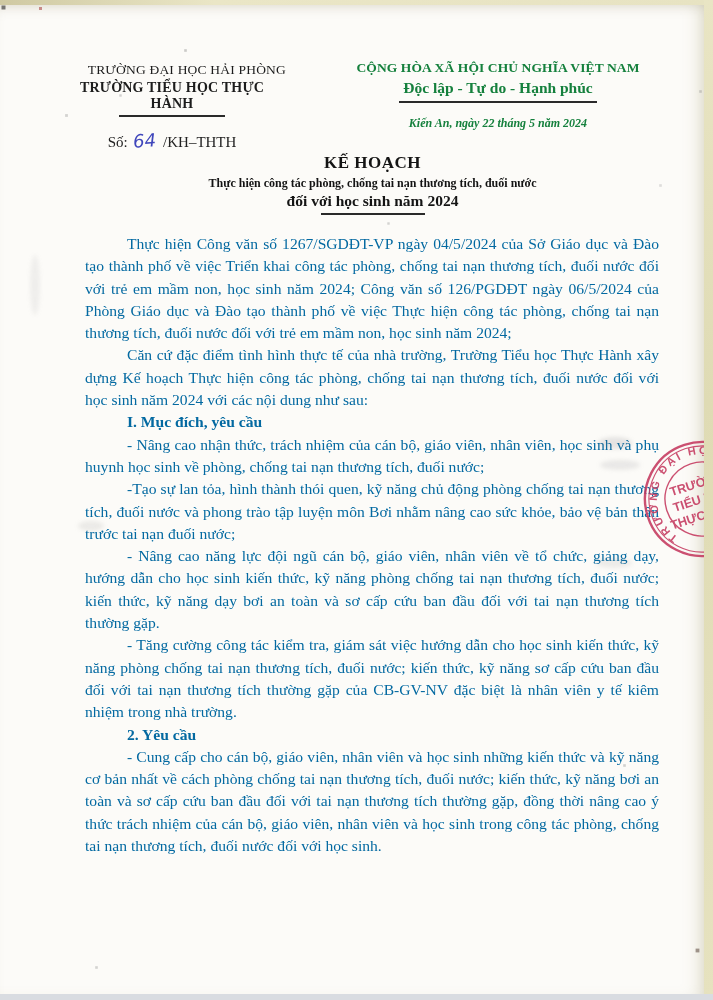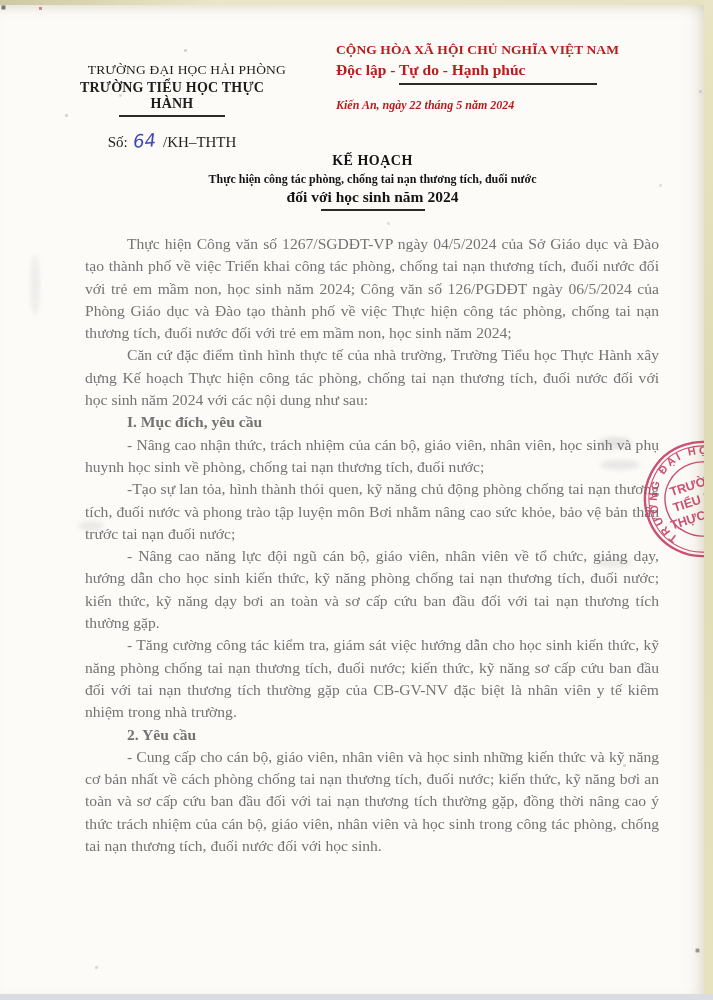--- a/index.html
+++ b/index.html
@@ -19,34 +19,34 @@
   .edge.right{right:0;top:0;width:9px;height:1000px;background:linear-gradient(180deg,#e9e5c4,#dfdbb4 40%,#e6e2bf);}
   .edge.bottom{left:0;bottom:0;width:713px;height:6px;background:#d9dce1;}
 
   .hdr-left{position:absolute;left:58px;top:57px;width:228px;text-align:center;color:#1c1c1c;}
   .hdr-left .l1{font-size:13.5px;letter-spacing:.2px;text-align:right;}
   .hdr-left .l2{font-size:14px;font-weight:bold;margin-top:2px;letter-spacing:.2px;}
   .rule-sm{width:106px;height:1.5px;background:#2a2a2a;margin:3px auto 0;}
   .doc-number{margin-top:13px;font-size:15px;color:#222;}
   .hand{font-family:"DejaVu Sans",sans-serif;font-style:italic;font-size:18px;color:#3f46bb;display:inline-block;transform:rotate(-4deg);margin:0 3px 0 2px;}
 
-  .hdr-right{position:absolute;left:336px;top:37px;width:324px;text-align:left;color:#b91c1c;}
+  .hdr-right{position:absolute;left:336px;top:55px;width:324px;text-align:center;color:#15803d;}
   .hdr-right .l1{font-size:13.5px;font-weight:bold;letter-spacing:.1px;}
   .hdr-right .l2{font-size:15.5px;font-weight:bold;margin-top:3px;}
   .rule-md{width:198px;height:1.5px;background:#2a2a2a;margin:4px auto 0;}
   .place-date{margin-top:13px;font-size:12px;font-style:italic;font-weight:600;}
 
   .title-block{position:absolute;left:85px;top:148px;width:575px;text-align:center;color:#141414;}
-  .title-block .t0{font-size:14px;font-weight:bold;letter-spacing:.5px;}
+  .title-block .t0{font-size:17px;font-weight:bold;letter-spacing:.5px;}
   .title-block .t1{font-size:12px;font-weight:bold;margin-top:3px;}
   .title-block .t2{font-size:15.5px;font-weight:bold;margin-top:1px;}
   .rule-title{width:104px;height:1.6px;background:#2a2a2a;margin:3px auto 0;}
 
   .body-text{position:absolute;left:85px;top:228px;width:574px;
-    font-size:15.6px;line-height:22.3px;color:#737373;text-align:justify;}
+    font-size:15.6px;line-height:22.3px;color:#0369a1;text-align:justify;}
   .body-text p{margin:0;text-indent:42px;}
   .body-text p.heading{font-weight:bold;text-align:left;}
 
   .stamp-wrap{position:absolute;left:617px;top:409px;width:170px;height:170px;opacity:.88;}
 
   .smudge{position:absolute;border-radius:50%;filter:blur(2px);}
   .sm1{left:598px;top:432px;width:34px;height:12px;background:rgba(120,120,125,.18);}
   .sm2{left:600px;top:455px;width:40px;height:10px;background:rgba(120,120,125,.14);}
   .sm3{left:78px;top:516px;width:26px;height:10px;background:rgba(120,120,125,.13);}
   .sm4{left:596px;top:553px;width:36px;height:10px;background:rgba(120,120,125,.12);}

